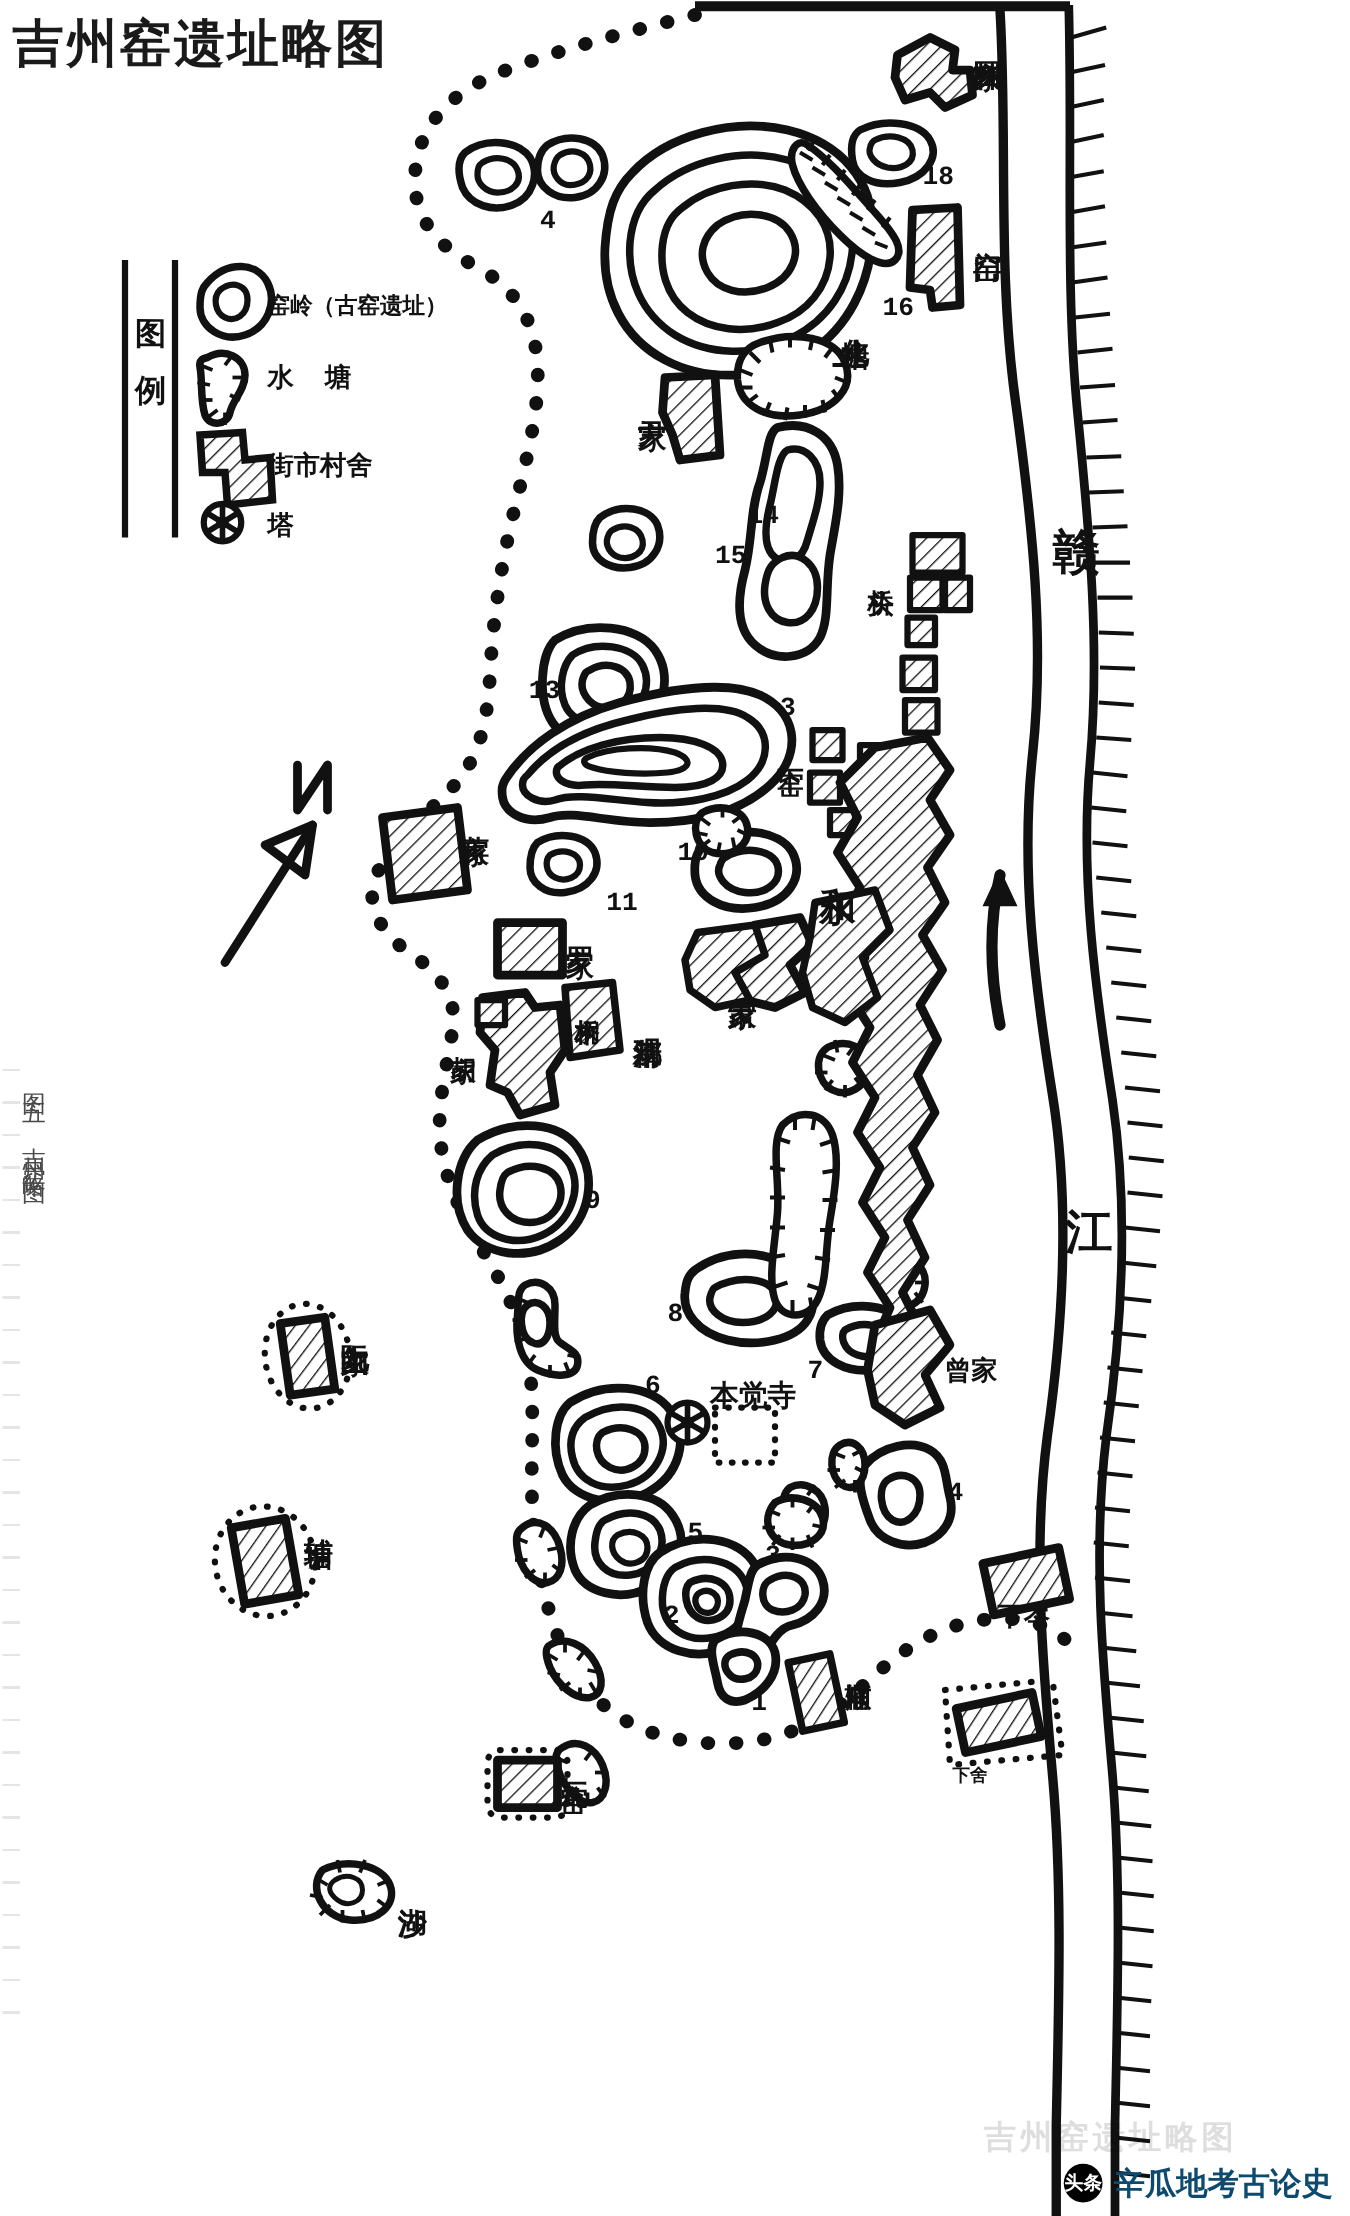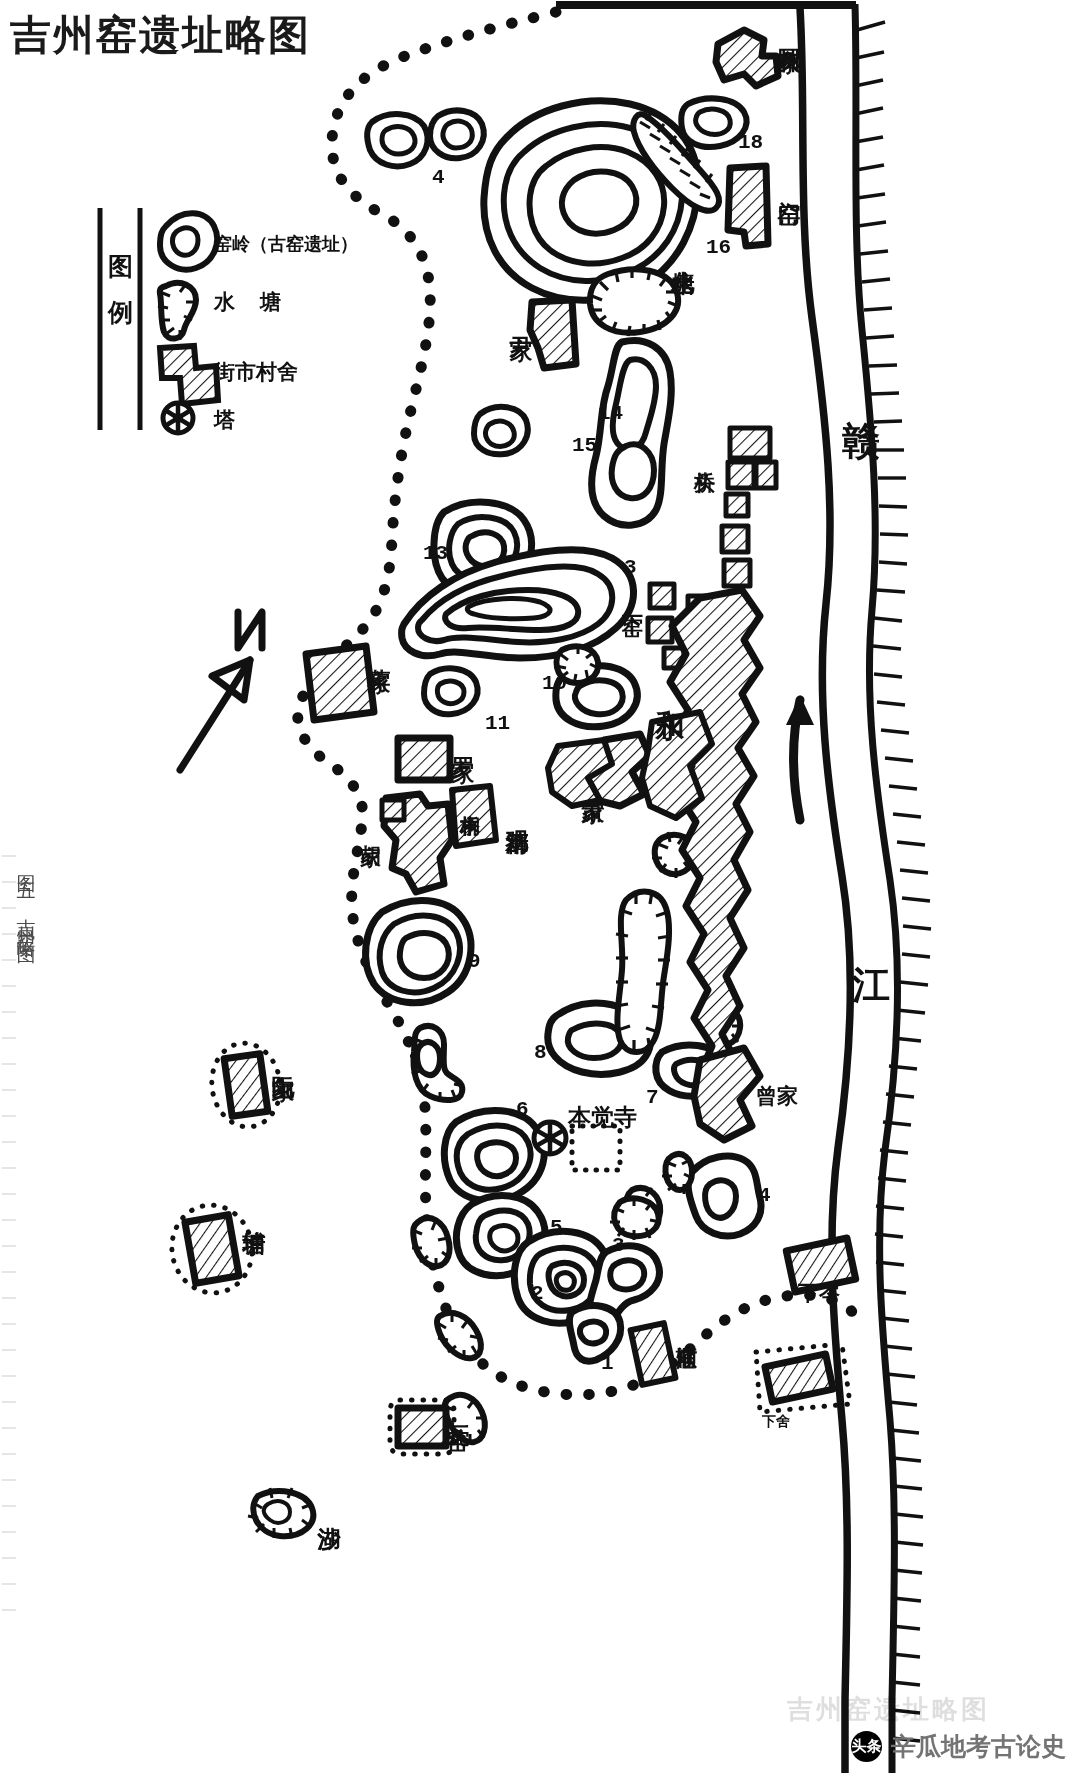--- a/index.html
+++ b/index.html
@@ -15,21 +15,21 @@
   .num{position:absolute;font-size:21px;font-weight:bold;color:#111;
        font-family:Liberation Mono, monospace;}
   .legend-txt{position:absolute;font-size:19px;font-weight:bold;color:#111;
        font-family:"DejaVu Serif","Liberation Serif",serif;}
   .sidecap{position:absolute;left:14px;top:860px;font-size:19px;color:#4a4a4a;
        writing-mode:vertical-rl;text-orientation:upright;letter-spacing:7px;
        font-family:"DejaVu Serif","Liberation Serif",serif;}
   .ghost{position:absolute;left:2px;top:855px;width:14px;height:760px;
        background:repeating-linear-gradient(to bottom,rgba(0,0,0,.10) 0 2px,transparent 2px 26px);}
   .wm{position:absolute;right:14px;bottom:10px;display:flex;align-items:center;gap:9px;}
-  .wm-txt{font-size:25px;font-weight:bold;color:#737373;
+  .wm-txt{font-size:25px;font-weight:bold;color:#0c4a6e;
        font-family:"DejaVu Serif","Liberation Serif",serif;}
   .wm-badge{width:31px;height:31px;border-radius:50%;background:#000000;color:#fff;
        display:flex;align-items:center;justify-content:center;font-size:15px;font-weight:bold;}
   .wm-ghost{position:absolute;right:90px;bottom:46px;font-size:26px;font-weight:bold;
        color:rgba(0,0,0,.13);font-family:"DejaVu Serif","Liberation Serif",serif;letter-spacing:3px;}
 </style>
 </head>
 <body>
 
 <div id="map-root">

